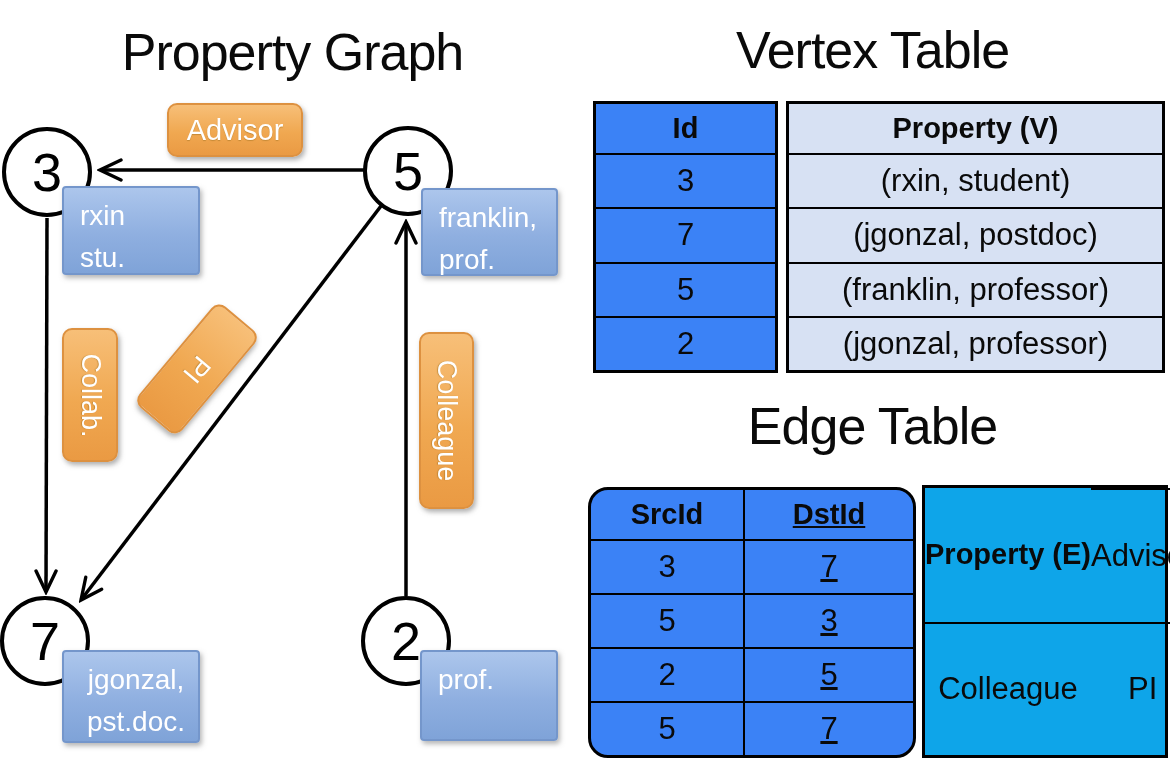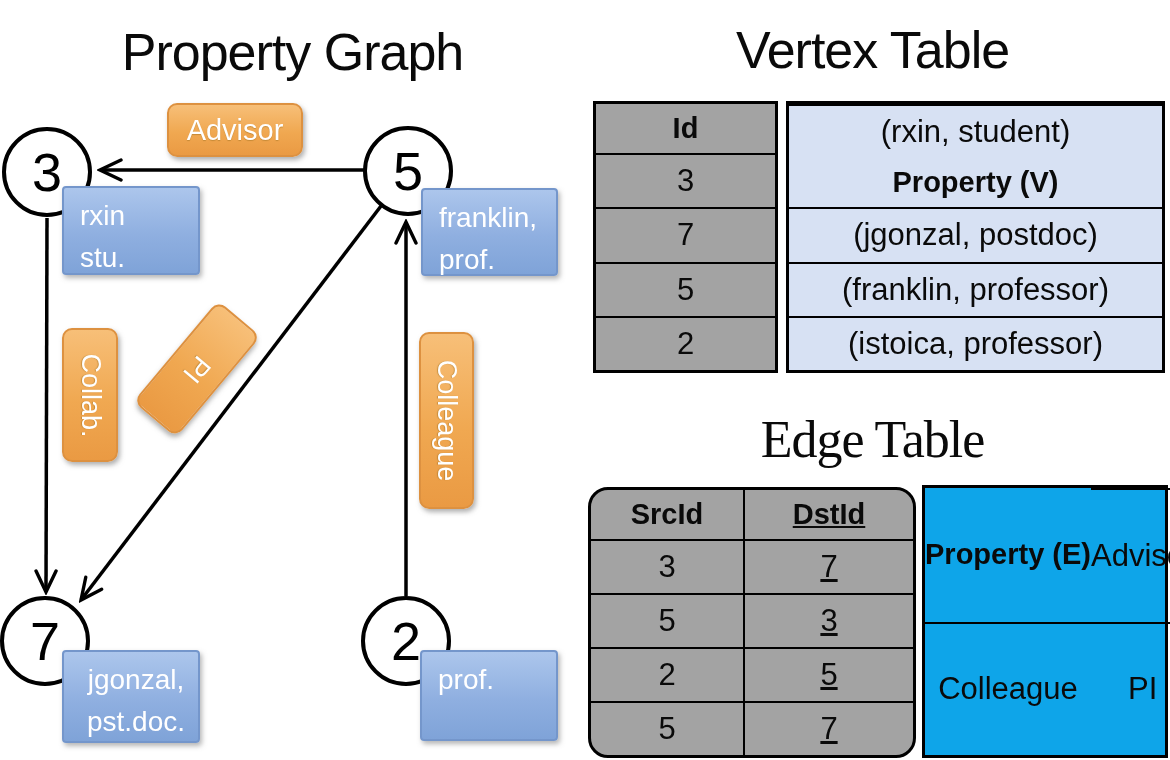--- a/index.html
+++ b/index.html
@@ -7,21 +7,21 @@
   #canvas {
     position:relative; width:1170px; height:760px; overflow:hidden;
     background:#fff; font-family:"Liberation Sans", sans-serif; color:#111;
   }
   .title {
     position:absolute; text-align:center; font-size:52px; font-weight:400;
     letter-spacing:-1px; color:#0a0a0a; white-space:nowrap;
   }
   #graph-title { left:0; top:22px; width:585px; }
   #vertex-table-title { left:585px; top:20px; width:575px; }
-  #edge-table-title { left:585px; top:410px; width:575px;font-family:Liberation Serif, serif; }
+  #edge-table-title { left:585px; top:396px; width:575px; }
 
   
   #edges-svg { position:absolute; left:0; top:0; width:585px; height:760px; }
   .vertex {
     position:absolute; width:90px; height:90px; border:4px solid #000;
     border-radius:50%; background:#fff; display:flex; align-items:center;
     justify-content:center; font-size:54px; font-weight:400; color:#000;
   }
   #vertex-3 { left:2px;  top:127px; }
   #vertex-5 { left:363px; top:126px; }
@@ -46,21 +46,21 @@
     background:linear-gradient(180deg,#ACC6EC 0%,#8FAFE0 55%,#7FA3D8 100%);
     border:2px solid #7496CB; box-shadow:2px 3px 5px rgba(110,110,110,.5);
     font-size:28px; line-height:1.5; padding:7px 6px 0 16px;
   }
   #vlabel-3 { left:62px;  top:186px; width:138px; height:89px; }
   #vlabel-5 { left:421px; top:188px; width:137px; height:88px; }
   #vlabel-7 { left:62px;  top:650px; width:138px; height:93px;text-align:center; }
   #vlabel-2 { left:420px; top:650px; width:138px; height:91px; }
 
   
-  .tbl { position:absolute; border:3px solid #000; background:#a3a3a3; display:grid; }
+  .tbl { position:absolute; border:3px solid #000; background:#3b82f6; display:grid; }
   .c {
     display:flex; align-items:center; justify-content:center;
     font-size:31px; color:#0a0a0a; white-space:nowrap;
   }
   .c.hdr { font-weight:700; font-size:29px; }
   .c.bt { border-top:2.5px solid #000; }
   .c.bl { border-left:2.5px solid #000;text-decoration:underline; }
 
   #vtable-id   { left:593px; top:101px; width:185px; height:272px; grid-template-columns:1fr; }
   #vtable-prop { left:786px; top:101px; width:379px; height:272px; grid-template-columns:1fr; background:#D7E1F3; }
@@ -132,25 +132,25 @@
 
   <div class="tbl" id="vtable-id">
     <div class="c hdr">Id</div>
     <div class="c bt">3</div>
     <div class="c bt">7</div>
     <div class="c bt">5</div>
     <div class="c bt">2</div>
   </div>
 
   <div class="tbl" id="vtable-prop">
+    <div class="c hdr">Property (V)</div>
     <div class="c bt">(rxin, student)</div>
-    <div class="c hdr">Property (V)</div>
     <div class="c bt">(jgonzal, postdoc)</div>
     <div class="c bt">(franklin, professor)</div>
-    <div class="c bt">(istoica, professor)</div>
+    <div class="c bt">(jgonzal, professor)</div>
   </div>
 
   <div class="tbl" id="etable-ids">
     <div class="c hdr">SrcId</div>
     <div class="c hdr bl">DstId</div>
     <div class="c bt">3</div>
     <div class="c bt bl">7</div>
     <div class="c bt">5</div>
     <div class="c bt bl">3</div>
     <div class="c bt">2</div>

